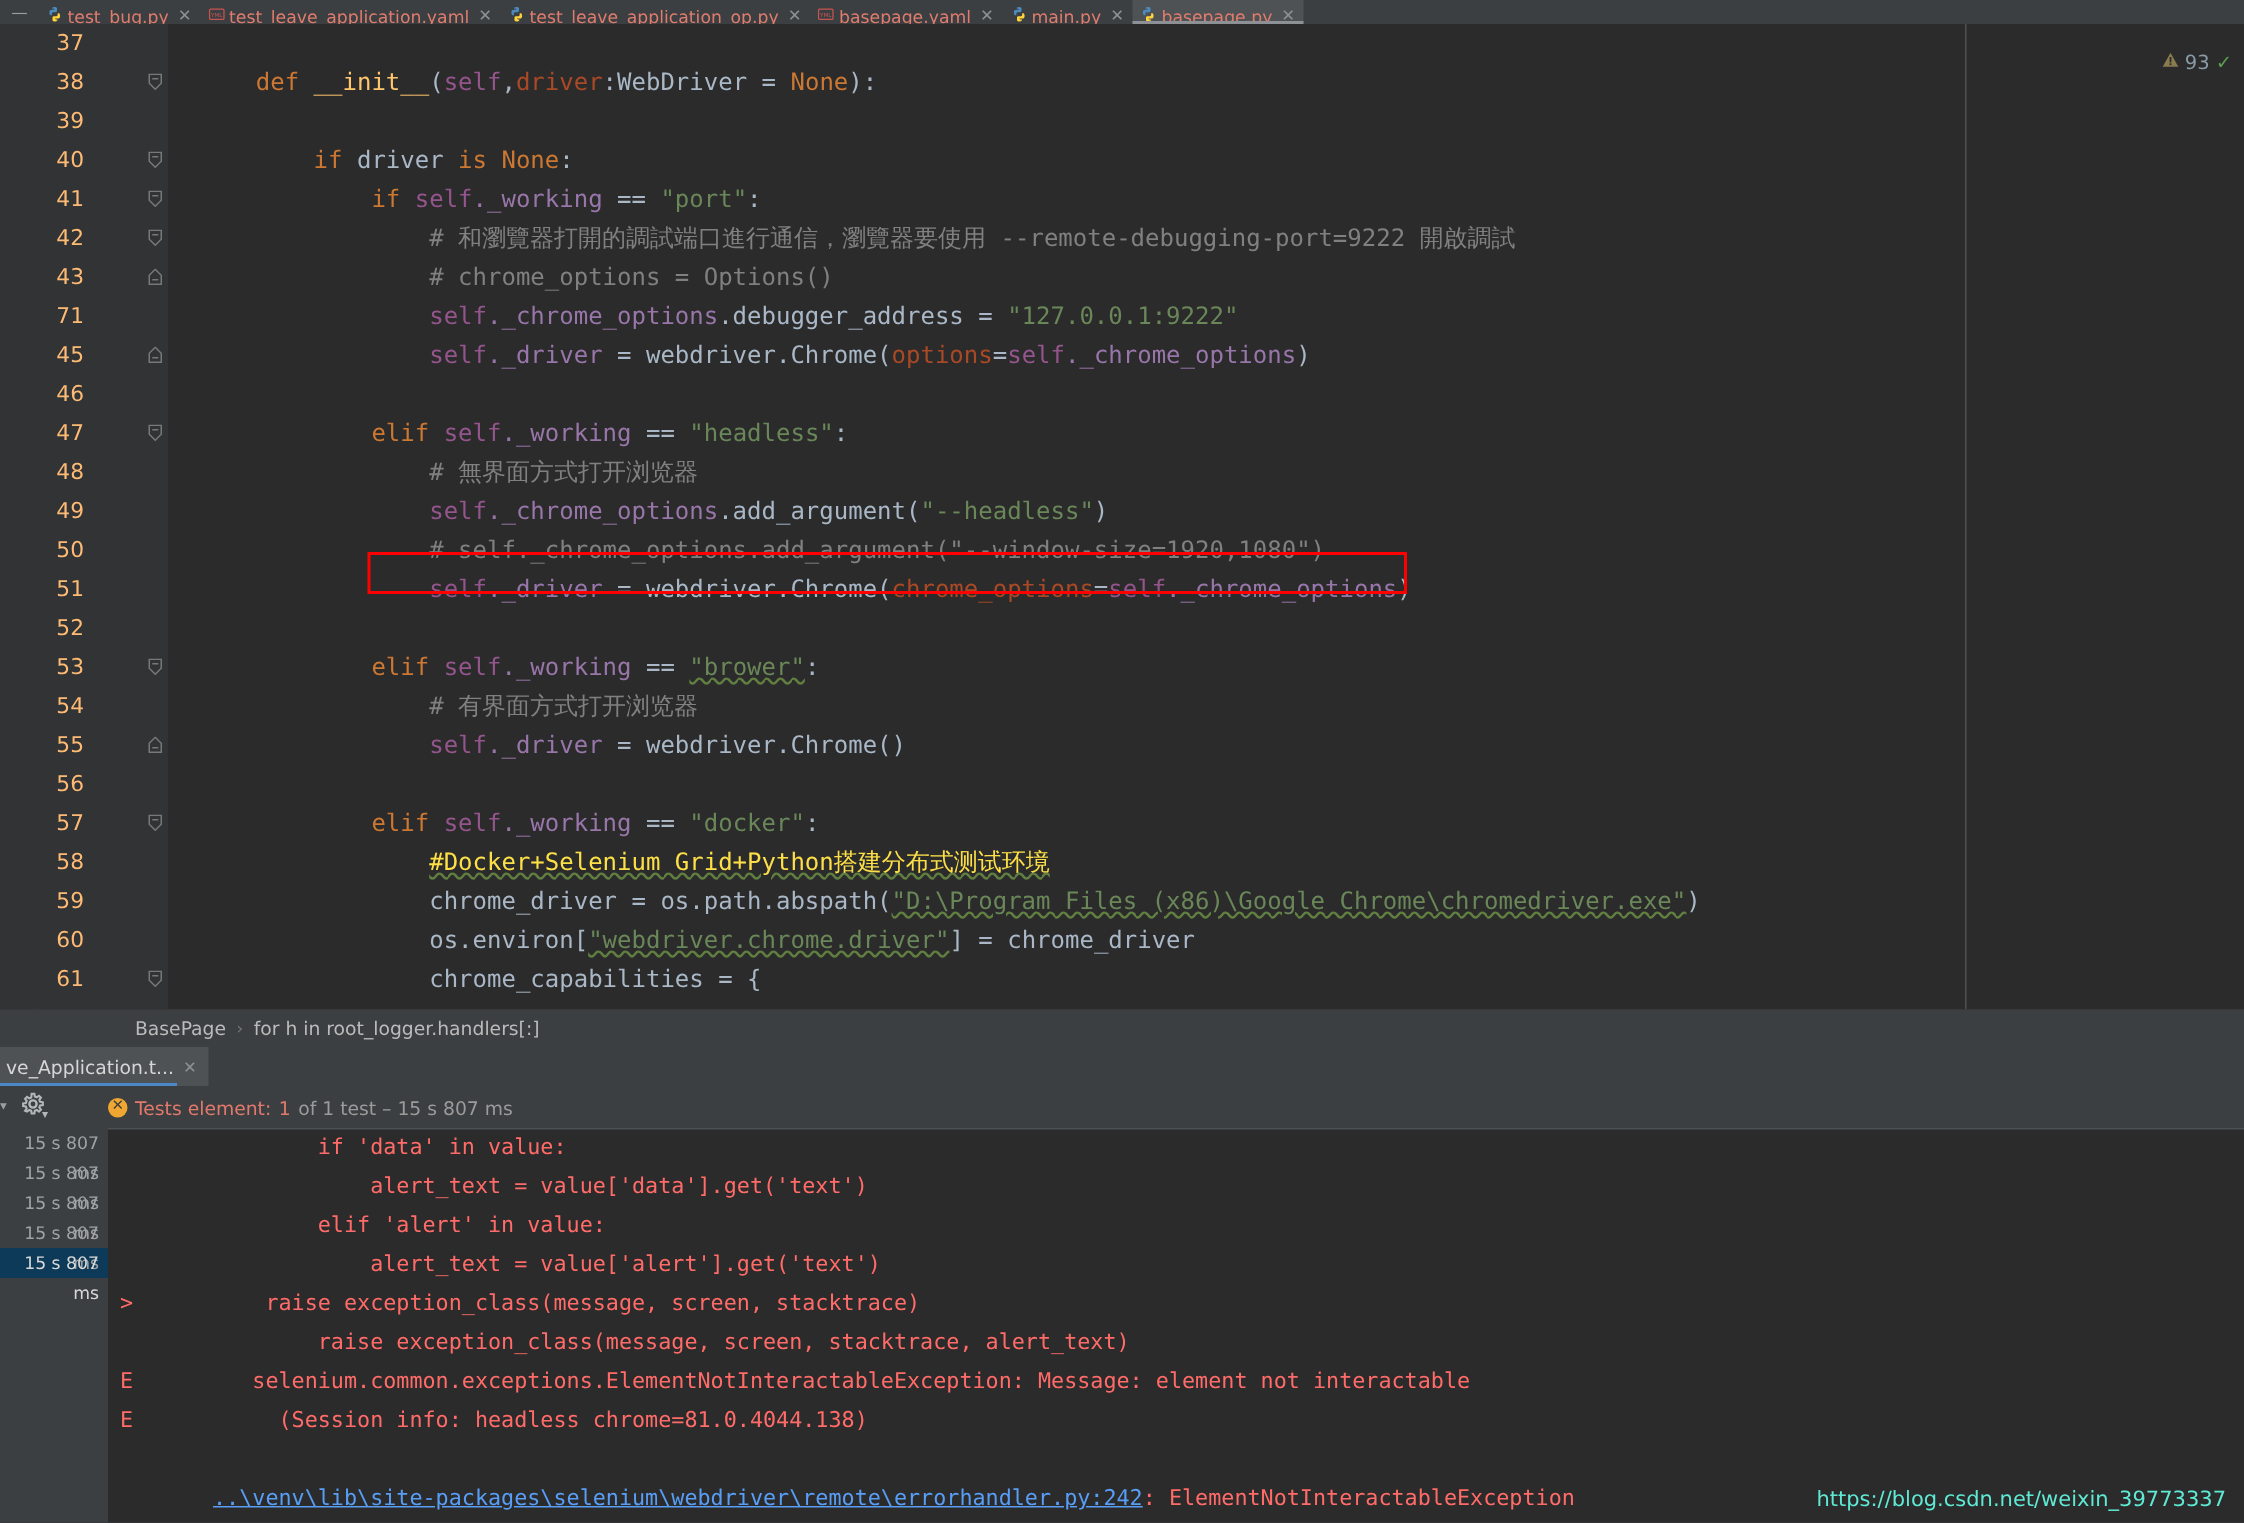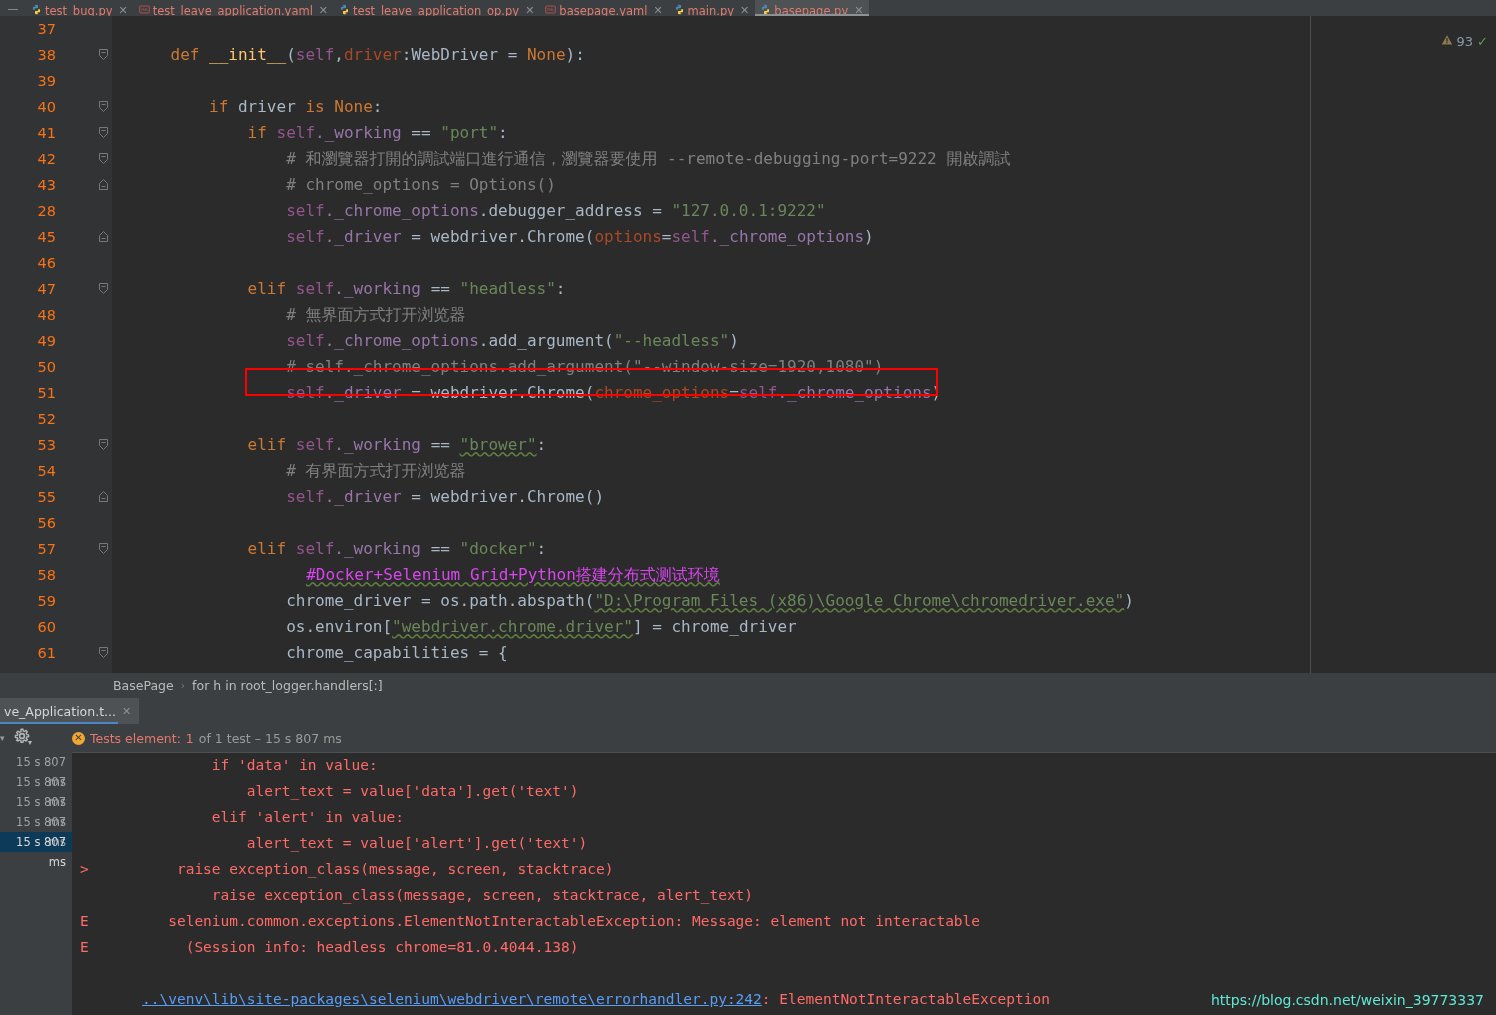--- a/index.html
+++ b/index.html
@@ -51,21 +51,21 @@
   }
   .gutter-bg {
     position: absolute; left: 0; top: 0; width: 28px; height: 657px; background: #313335;
   }
   .gutter {
     position: absolute; left: 28px; top: 0; width: 84px; height: 657px; background: #313335;
   }
   .line-row { height: 26px; position: relative; }
   .lineno {
     position: absolute; right: 56px; top: 0; height: 26px; line-height: 26px;
-    color: #f97316; font-size: 14.5px;
+    color: #fdba74; font-size: 14.5px;
     font-family: "DejaVu Sans", sans-serif;
   }
   .fold {
     position: absolute; left: 70px; top: 7px; width: 11px; height: 11px;
   }
   .fold svg { display:block; }
 
   .code-area {
     position: absolute; left: 112px; top: 0; right: 0; height: 657px;
     overflow: hidden;
@@ -80,40 +80,40 @@
     padding-left: 20px;
   }
   .kw      { color: #cc7832; }
   .fn      { color: #ffc66d; }
   .self    { color: #94558d; }
   .str     { color: #6a8759; }
   .cmt     { color: #808080; }
   .param   { color: #aa4926; }
   .plain   { color: #a9b7c6; }
   .field   { color: #9876aa; }
-  .cmt-link { color: #d946ef; text-decoration: underline wavy #5f7e3f; margin-left: 20px; }
+  .cmt-link { color: #fde047; text-decoration: underline wavy #5f7e3f; }
   .str-squig { color: #6a8759; text-decoration: underline wavy #5f7e3f; }
 
   .redbox {
     position: absolute; left: 245px; top: 352px; width: 693px; height: 28px;
     border: 2px solid #ff0000; pointer-events: none;
   }
 
   .warncount {
     position: absolute; right: 8px; top: 18px; display: flex; align-items: center; gap: 4px;
     font-size: 13px; font-family: "DejaVu Sans", sans-serif;
   }
   .warncount .wnum { color: #8a9ba8; }
   .warncount .chk { color: #5a9e4b; font-size: 13px; }
 
   
   .breadcrumb {
     position: absolute; left: 0; top: 673px; width: 1496px; height: 25px;
     background: #3c3f41; display: flex; align-items: center;
-    padding-left: 113px; gap: 7px;
+    padding-left: 90px; gap: 7px;
     font-size: 12.5px; color: #bbbbbb; font-family: "DejaVu Sans", sans-serif;
   }
   .breadcrumb .sep { color: #787878; font-size: 11px; }
   .bc-leftblock { position:absolute; left:0; top:673px; width:24px; height:25px; background:#313335; }
 
   
   .runtabs {
     position: absolute; left: 0; top: 698px; width: 1496px; height: 26px;
     background: #3c3f41;
   }
@@ -307,21 +307,21 @@
       <div class="line-row">
           <span class="lineno">43</span>
           <span class="fold">
             <svg width="11" height="11" viewBox="0 0 11 11">
               <path d="M1.5 10.5h8v-6l-4-4-4 4z" fill="none" stroke="#787878"></path>
               <line x1="3.5" y1="7.5" x2="7.5" y2="7.5" stroke="#787878"></line>
             </svg>
           </span>
         </div>
       <div class="line-row">
-          <span class="lineno">28</span>
+          <span class="lineno">71</span>
         </div>
       <div class="line-row">
           <span class="lineno">45</span>
           <span class="fold">
             <svg width="11" height="11" viewBox="0 0 11 11">
               <path d="M1.5 10.5h8v-6l-4-4-4 4z" fill="none" stroke="#787878"></path>
               <line x1="3.5" y1="7.5" x2="7.5" y2="7.5" stroke="#787878"></line>
             </svg>
           </span>
         </div>

